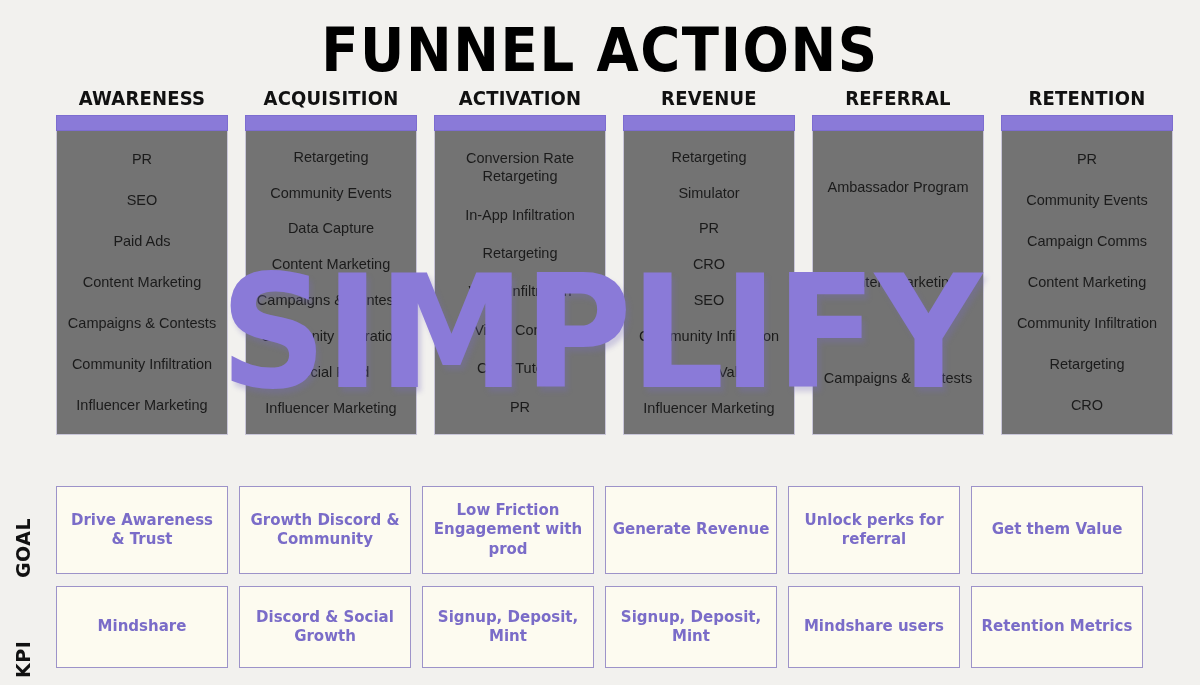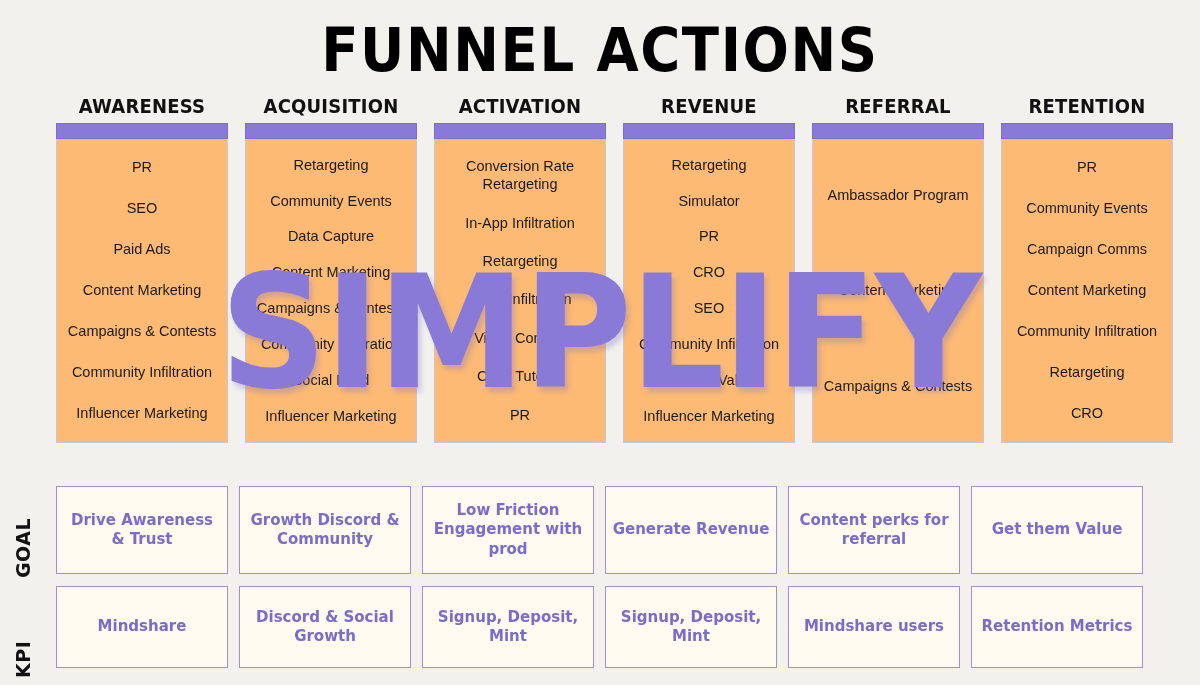--- a/index.html
+++ b/index.html
@@ -33,21 +33,21 @@
     font-size: 52px;
     letter-spacing: 1.5px;
     color: #000000;
     transform: scaleX(1.05) scaleY(1.18);
     transform-origin: center top;
   }
 
   
   .columns {
     position: absolute;
-    top: 96px;
+    top: 88px;
     left: 56px;
     width: 1136px;
     display: flex;
     gap: 17px;
   }
   .col {
     width: 172px;
     display: flex;
     flex-direction: column;
   }
@@ -63,21 +63,21 @@
     white-space: nowrap;
     margin-bottom: 6px;
   }
   .col-bar {
     height: 16px;
     background: #8a7ad8;
     border: 1px solid #7d6dd0;
     box-sizing: border-box;
   }
   .actions-box {
-    background: #fdba74;
+    background: #737373;
     border: 1px solid #c9c6d8;
     border-top: none;
     box-sizing: border-box;
     height: 304px;
     display: flex;
     flex-direction: column;
     justify-content: space-around;
     align-items: center;
     padding: 8px 4px;
   }
@@ -240,21 +240,21 @@
     </div>
 
   <div class="row-label" id="goal-label">GOAL</div>
   <div class="row-label" id="kpi-label">KPI</div>
 
   <div class="band" id="goal-row">
       <div class="cell">Drive Awareness &amp; Trust</div>
       <div class="cell">Growth Discord &amp; Community</div>
       <div class="cell">Low Friction Engagement with prod</div>
       <div class="cell">Generate Revenue</div>
-      <div class="cell">Content perks for referral</div>
+      <div class="cell">Unlock perks for referral</div>
       <div class="cell">Get them Value</div>
     </div>
   <div class="band" id="kpi-row">
       <div class="cell">Mindshare</div>
       <div class="cell">Discord &amp; Social Growth</div>
       <div class="cell">Signup, Deposit, Mint</div>
       <div class="cell">Signup, Deposit, Mint</div>
       <div class="cell">Mindshare users</div>
       <div class="cell">Retention Metrics</div>
     </div>

